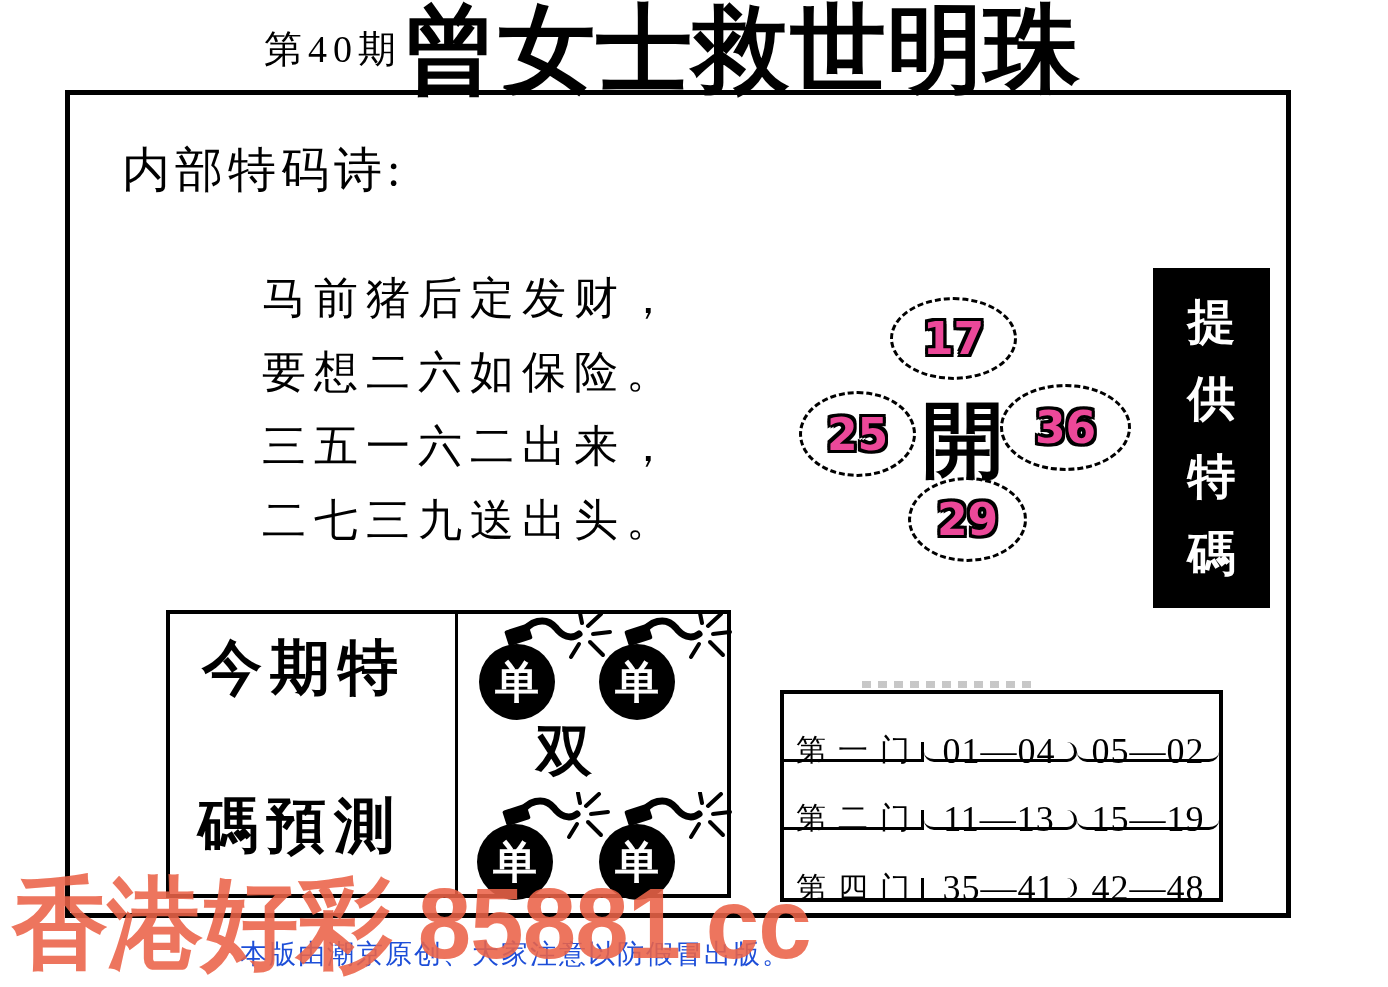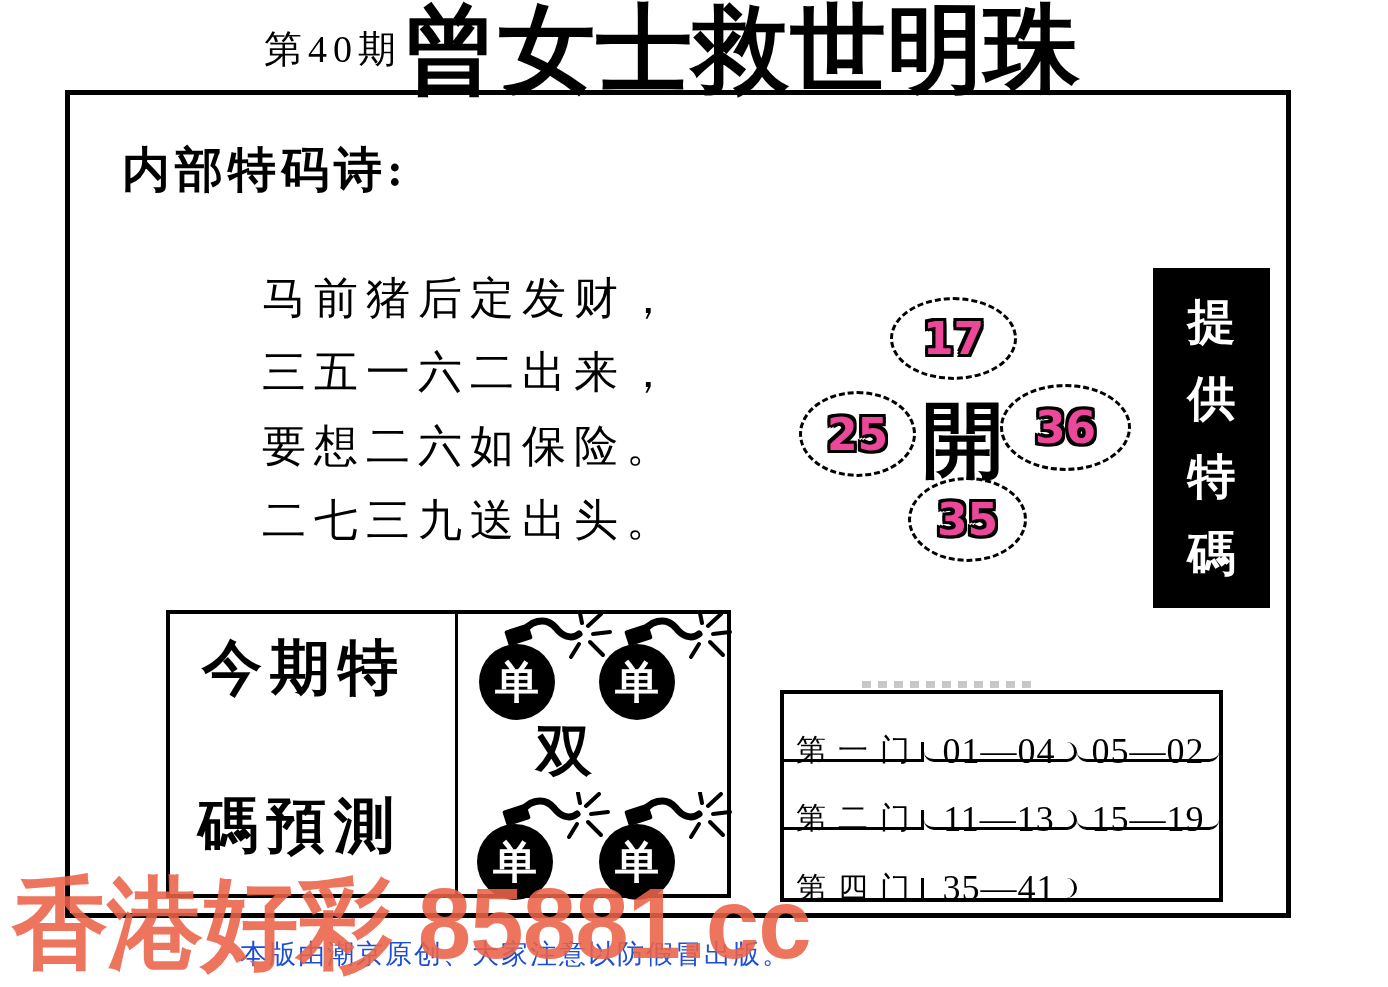--- a/index.html
+++ b/index.html
@@ -19,21 +19,21 @@
     font-size:96px; font-weight:900; letter-spacing:1px; white-space:nowrap;
   }
   
   .outer-box {
     position:absolute; left:65px; top:90px; width:1226px; height:828px;
     border:5px solid #000;
   }
   
   .poem-heading {
     position:absolute; left:122px; top:138px;
-    font-size:48px; font-weight:bold; letter-spacing:5px;
+    font-size:48px; font-weight:normal; letter-spacing:5px;
   }
   .poem { position:absolute; left:262px; top:262px; }
   .poem-line {
     font-size:44px; letter-spacing:8px; line-height:74px; white-space:nowrap;
   }
   
   .oval {
     position:absolute; border:3px dashed #000; border-radius:50%;
     display:flex; align-items:center; justify-content:center;
   }
@@ -124,36 +124,36 @@
 <div class="page">
 
   <div class="issue-label">第40期</div>
   <div class="main-title">曾女士救世明珠</div>
 
   <div class="outer-box"></div>
 
   <div class="poem-heading">内部特码诗:</div>
   <div class="poem">
     <div class="poem-line">马前猪后定发财，</div>
+    <div class="poem-line">要想二六如保险。</div>
     <div class="poem-line">三五一六二出来，</div>
-    <div class="poem-line">要想二六如保险。</div>
     <div class="poem-line">二七三九送出头。</div>
   </div>
 
   <div class="oval oval-top">
     <span class="oval-num">17</span>
   </div>
   <div class="oval oval-left">
     <span class="oval-num">25</span>
   </div>
   <div class="oval oval-right">
     <span class="oval-num">36</span>
   </div>
   <div class="oval oval-bottom">
-    <span class="oval-num">35</span>
+    <span class="oval-num">29</span>
   </div>
   <div class="open-char">開</div>
 
   <div class="side-banner">
     <div class="banner-char">提</div>
     <div class="banner-char">供</div>
     <div class="banner-char">特</div>
     <div class="banner-char">碼</div>
   </div>
 
@@ -222,18 +222,19 @@
     <div class="gt-cell gt-label">第一门</div>
     <div class="gt-cell gt-range">01—04</div>
     <div class="gt-cell gt-range last-col">05—02</div>
 
     <div class="gt-cell gt-label">第二门</div>
     <div class="gt-cell gt-range">11—13</div>
     <div class="gt-cell gt-range last-col">15—19</div>
 
     <div class="gt-cell gt-label last-row">第四门</div>
     <div class="gt-cell gt-range last-row">35—41</div>
+    <div class="gt-cell gt-range last-col last-row">42—48</div>
   </div>
 
   <div class="watermark">香港好彩 85881.cc</div>
   <div class="footer-note">本版由潮京原创、大家注意以防假冒出版。</div>
 
 </div>
 
 </body></html>

